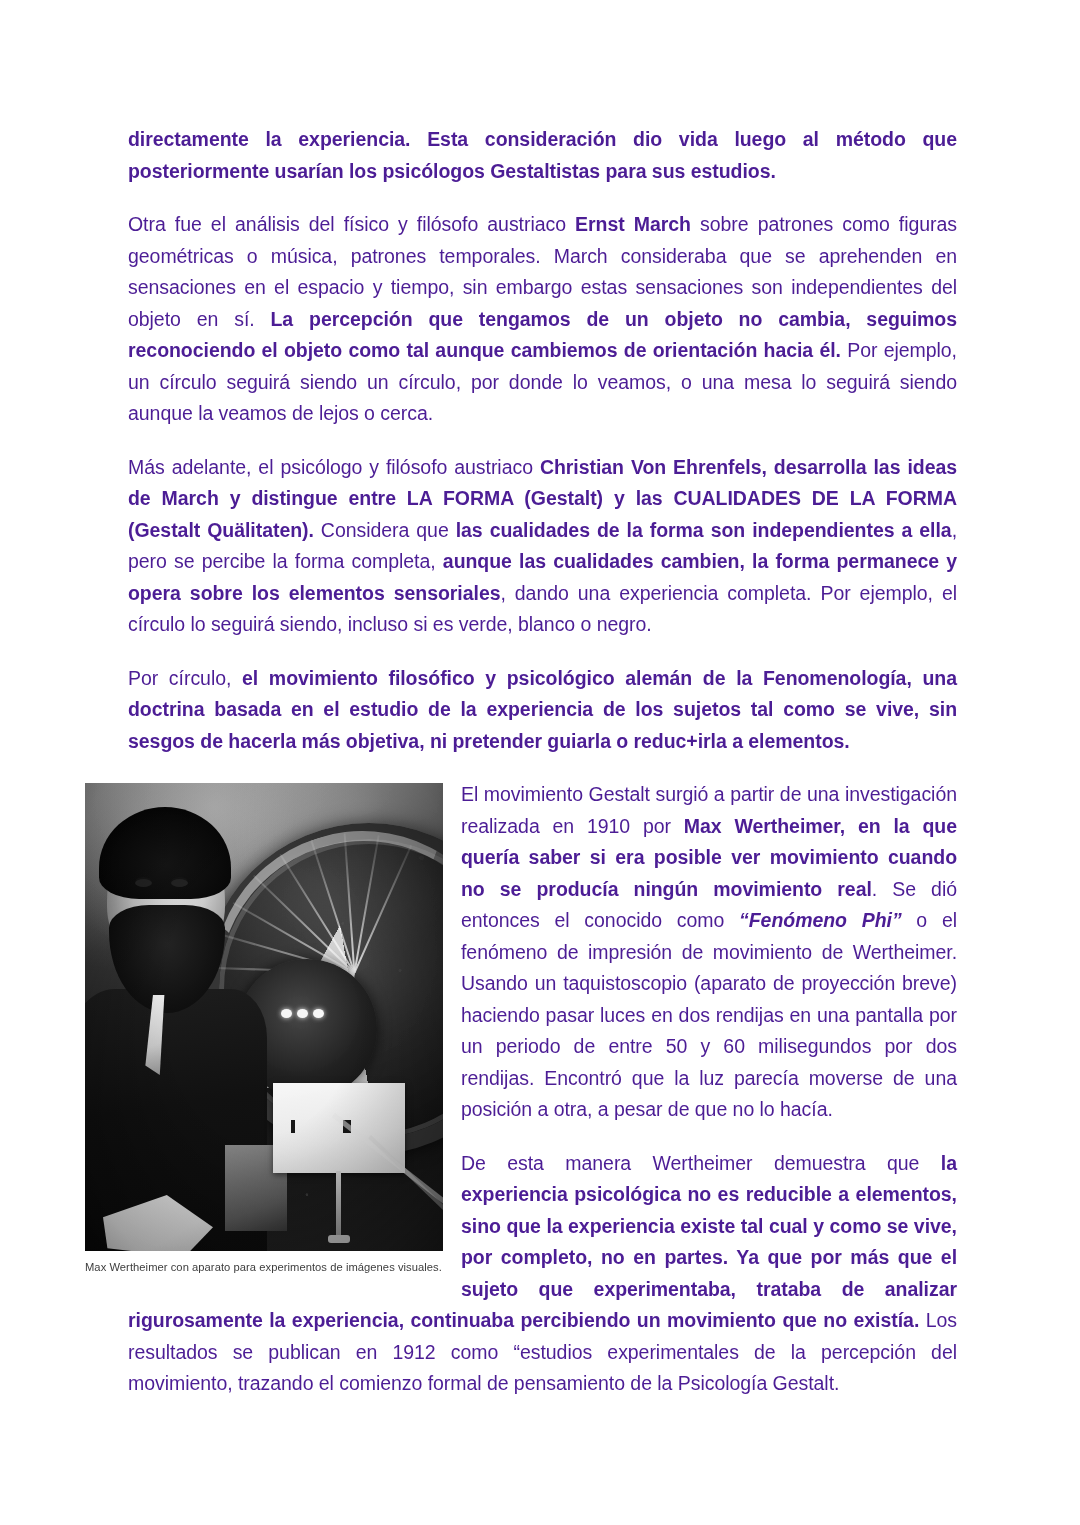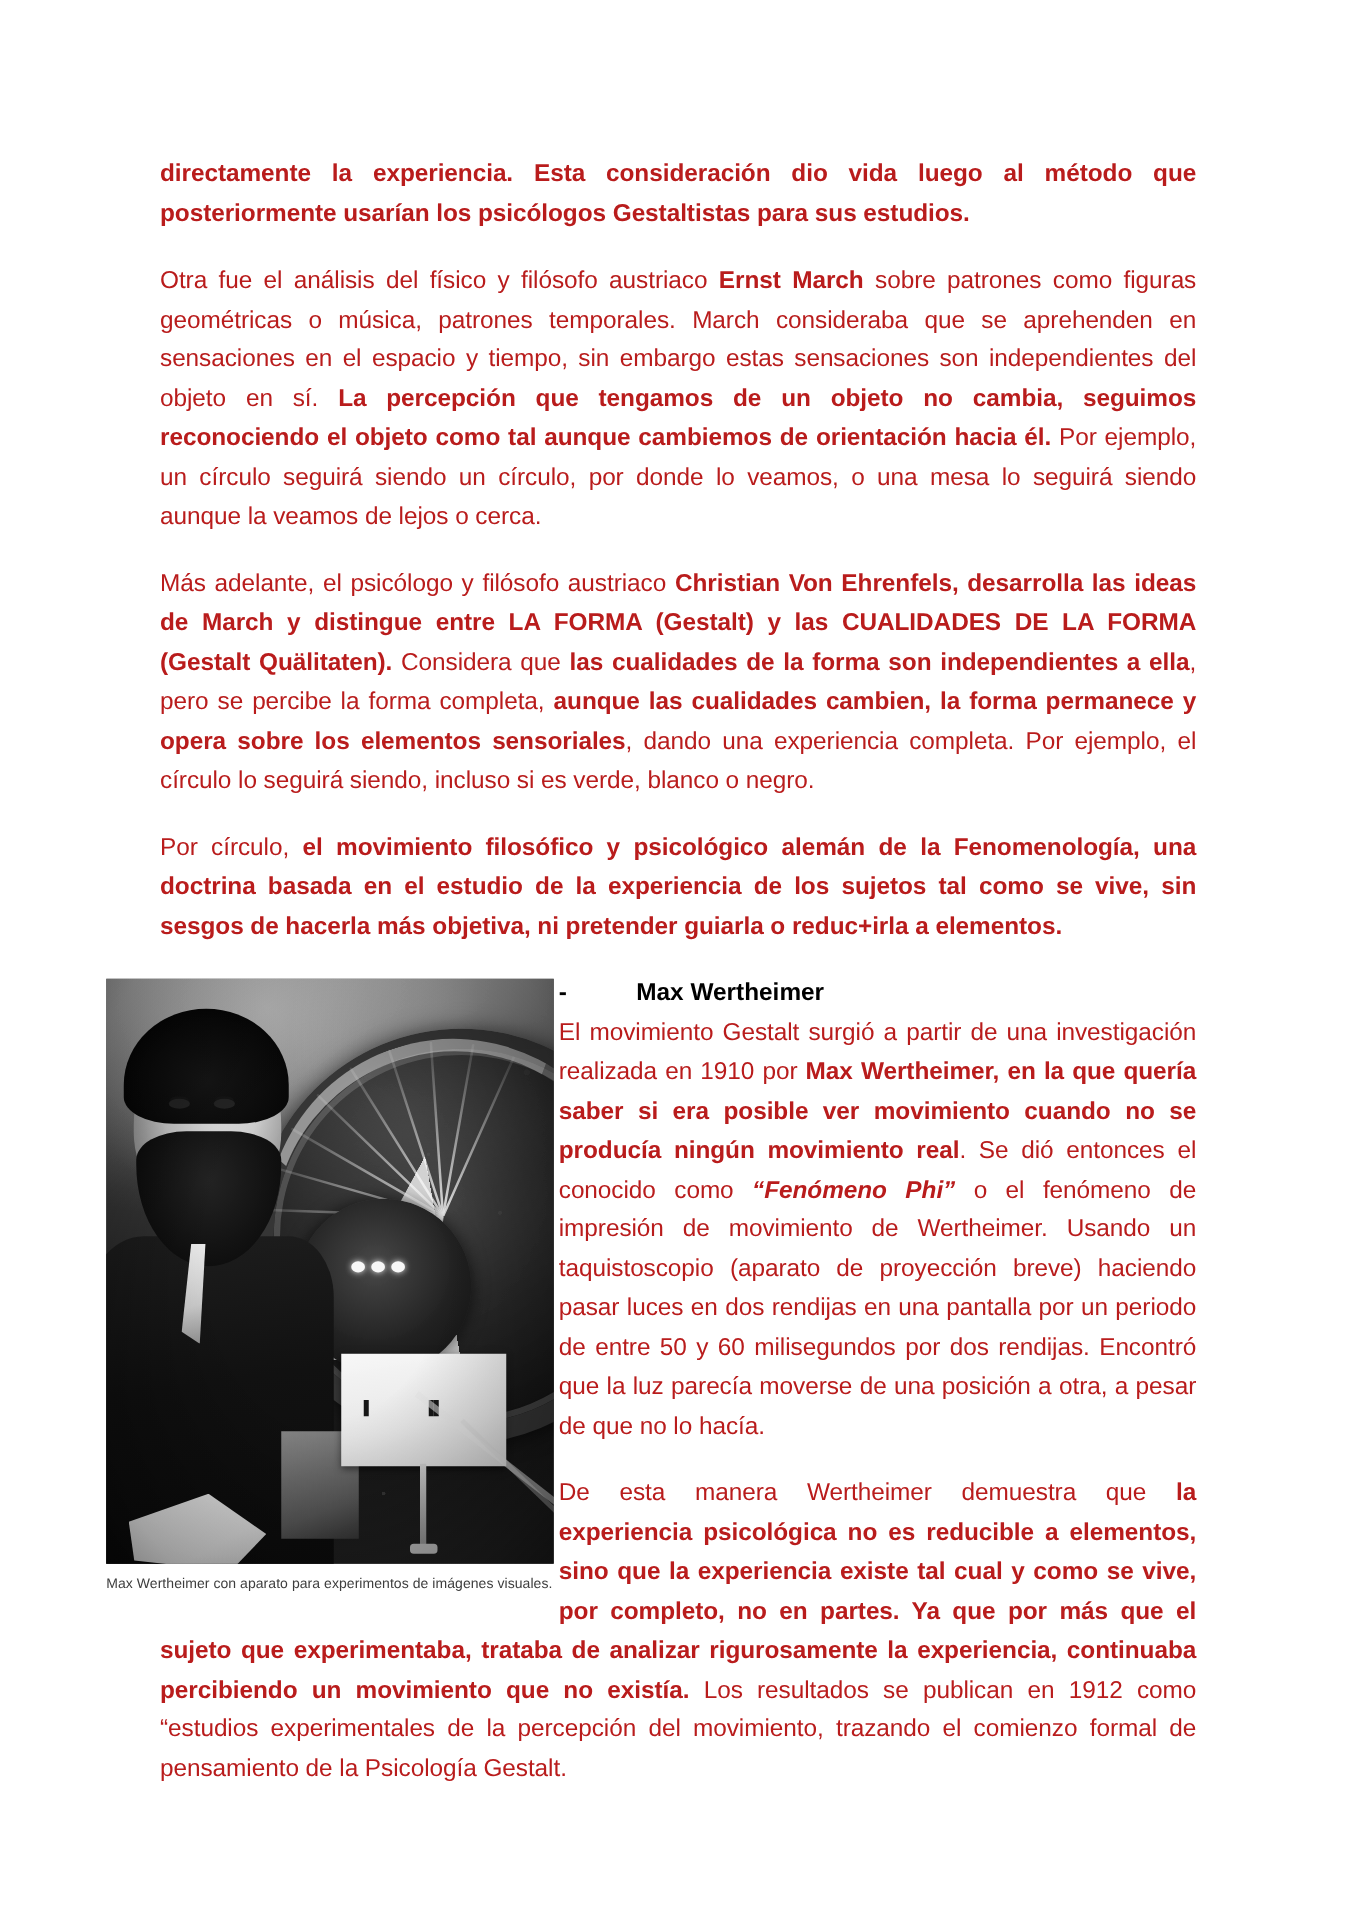--- a/index.html
+++ b/index.html
@@ -28,21 +28,21 @@
     width: 829px;
   }
 
   
   p.para {
     margin: 0 0 22px 0;
     font-size: 19.5px;
     line-height: 31.5px;
     text-align: justify;
     text-justify: inter-word;
-    color: #b91c1c;
+    color: #4c1d95;
     letter-spacing: -0.05px;
   }
   p.para:last-child { margin-bottom: 0; }
   b, strong { font-weight: bold; }
   .ital-bold { font-weight: bold; font-style: italic; }
 
   h3.section-head {
     margin: 0 0 14px 0;
     font-size: 19.5px;
     line-height: 31.5px;
@@ -52,21 +52,21 @@
 
   
   .figure-block {
     position: relative;
     width: 100%;
   }
 
   .figure {
     float: left;
     width: 358px;
-    margin: 4px 4px 4px 0;
+    margin: 4px 18px 4px 0;
     
     margin-left: -43px;
   }
 
   .photo {
     width: 358px;
     height: 468px;
     position: relative;
     overflow: hidden;
     background: #2a2a2a;
@@ -369,23 +369,20 @@
           <div class="diag-beam"></div>
           <div class="diag-beam2"></div>
           <div class="paper-hand"></div>
 
           <div class="vignette"></div>
         </div>
         <figcaption class="caption">Max Wertheimer con aparato para experimentos de imágenes visuales.</figcaption>
       </figure>
 
       <div class="col-right">
-        <div class="bullet-line">
-          <span class="bullet-dash">-</span><span>Max Wertheimer</span>
-        </div>
 
         <p class="para">
           <span>El movimiento Gestalt surgió a partir de una investigación realizada en 1910 por </span><b>Max Wertheimer, en la que quería saber si era posible ver movimiento cuando no se producía ningún movimiento real</b><span>. Se dió entonces el conocido como </span><span class="ital-bold">“Fenómeno Phi”</span><span> o el fenómeno de impresión de movimiento de Wertheimer. Usando un taquistoscopio (aparato de proyección breve) haciendo pasar luces en dos rendijas en una pantalla por un periodo de entre 50 y 60 milisegundos por dos rendijas. Encontró que la luz parecía moverse de una posición a otra, a pesar de que no lo hacía.</span>
         </p>
 
         <p class="para tail">
           <span>De esta manera Wertheimer demuestra que </span><b>la experiencia psicológica no es reducible a elementos, sino que la experiencia existe tal cual y como se vive, por completo, no en partes. Ya que por más que el sujeto que experimentaba, trataba de analizar rigurosamente la experiencia, continuaba percibiendo un movimiento que no existía.</b><span> Los resultados se publican en 1912 como “estudios experimentales de la percepción del movimiento, trazando el comienzo formal de pensamiento de la Psicología Gestalt.</span>
         </p>
       </div>
 

